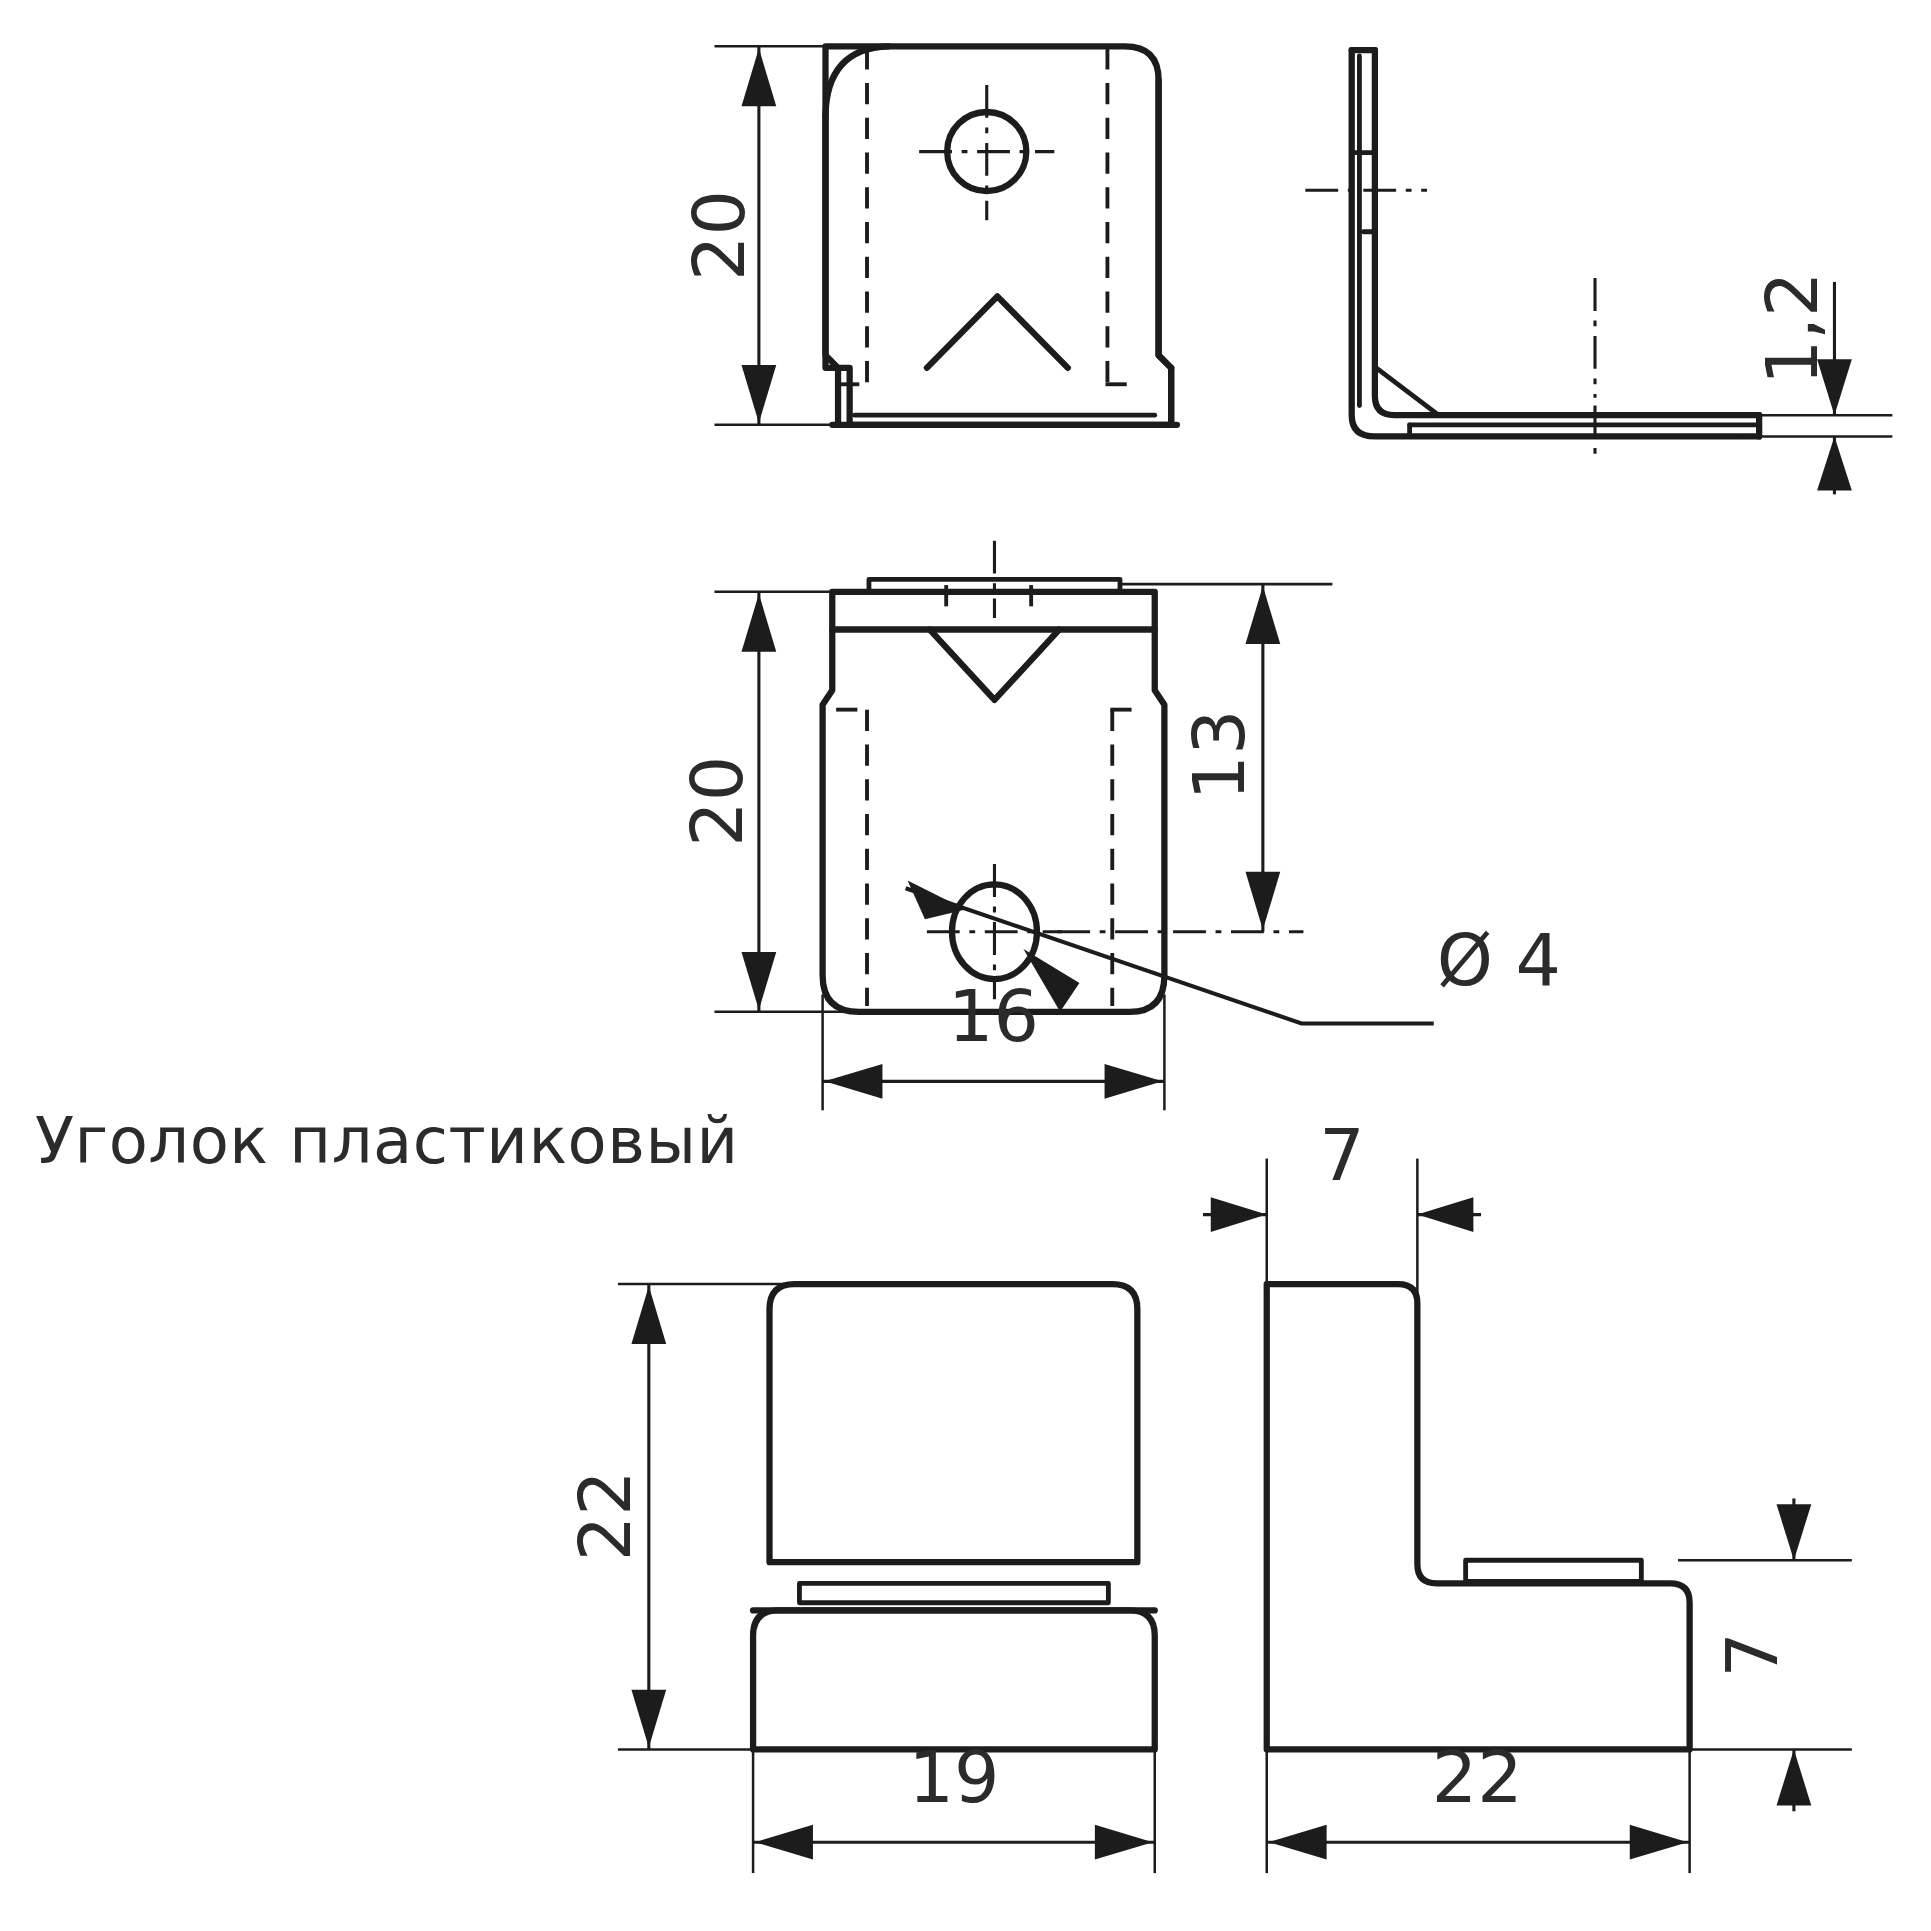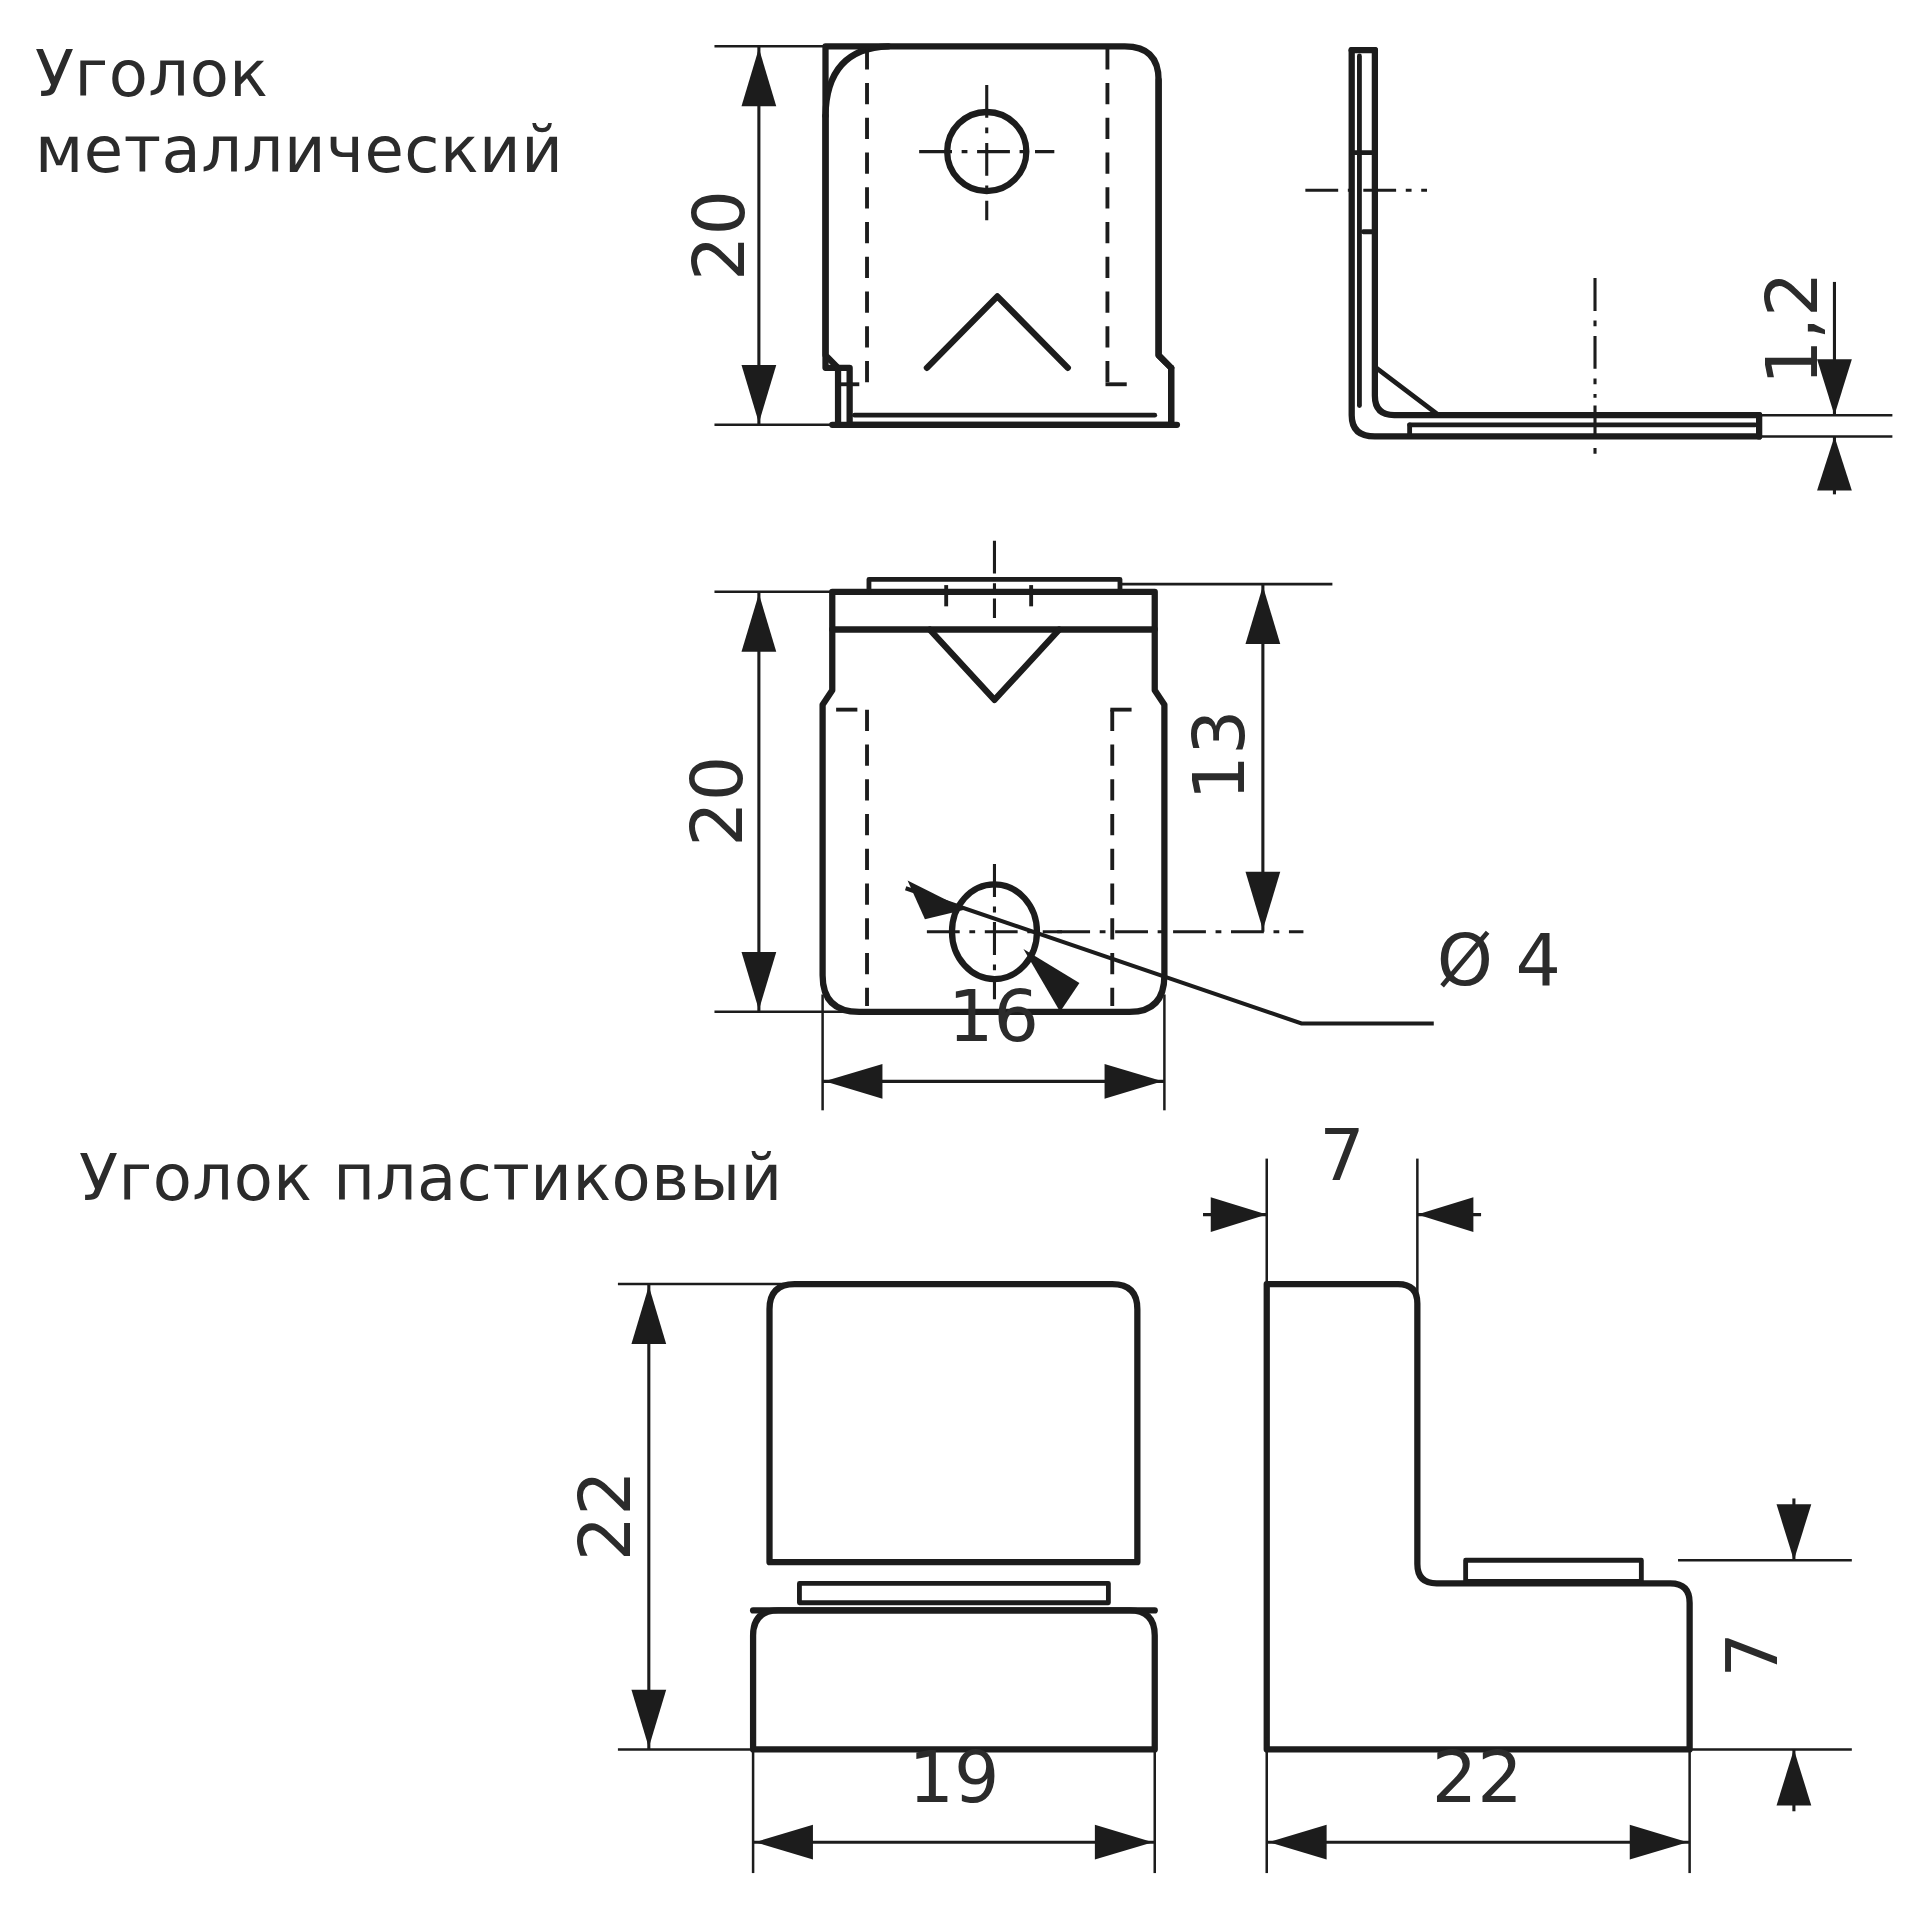--- a/index.html
+++ b/index.html
@@ -23,21 +23,21 @@
     position: absolute;
     font-family: "DejaVu Sans", "Liberation Sans", sans-serif;
     color: #2b2b2b;
     font-size: 64px;
     line-height: 1.18;
     letter-spacing: 0.5px;
     white-space: pre-line;
     font-weight: 400;
   }
   #title-metal { left: 35px; top: 37px; }
-  #title-plastic { left: 35px; top: 1141px; margin-left: 44px; }
+  #title-plastic { left: 35px; top: 1104px; }
   svg.dwg {
     position: absolute;
     left: 0;
     top: 0;
     width: 1931px;
     height: 1931px;
   }
   .part     { fill: none; stroke: #1c1c1c; stroke-width: 6.5; stroke-linejoin: round; stroke-linecap: round; }
   .part-thin{ fill: none; stroke: #1c1c1c; stroke-width: 5; stroke-linejoin: round; stroke-linecap: round; }
   .hidden-l { fill: none; stroke: #1c1c1c; stroke-width: 4; stroke-dasharray: 22 14; stroke-linecap: butt; }
@@ -51,22 +51,20 @@
     font-size: 74px;
     fill: #2b2b2b;
     font-weight: 400;
   }
 </style>
 </head>
 <body>
 
 <div id="sheet">
 
-  <div class="title" id="title-metal">Уголок
-металлический</div>
 
   <div class="title" id="title-plastic">Уголок пластиковый</div>
 
   <svg class="dwg" viewBox="0 0 2000 2000">
 
     <g>
 
       <path class="part" d="M 855 48
            L 1165 48
            Q 1200 48 1200 83

